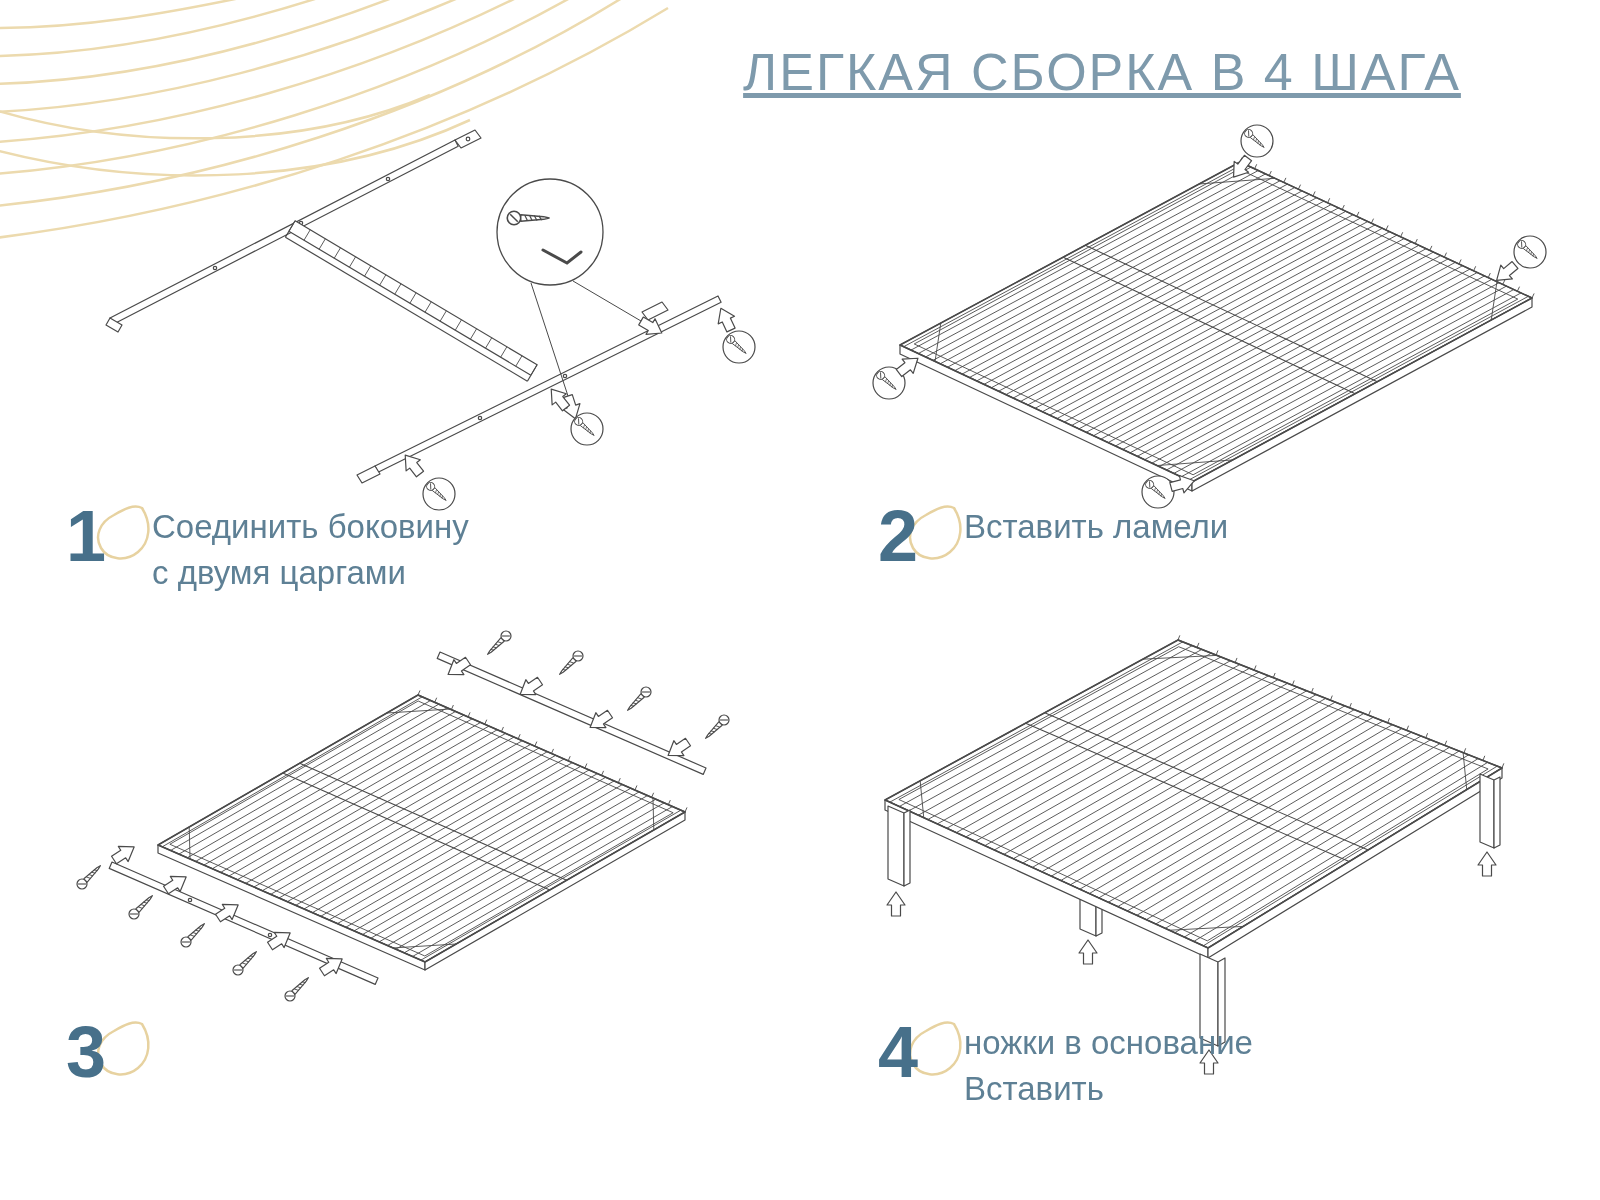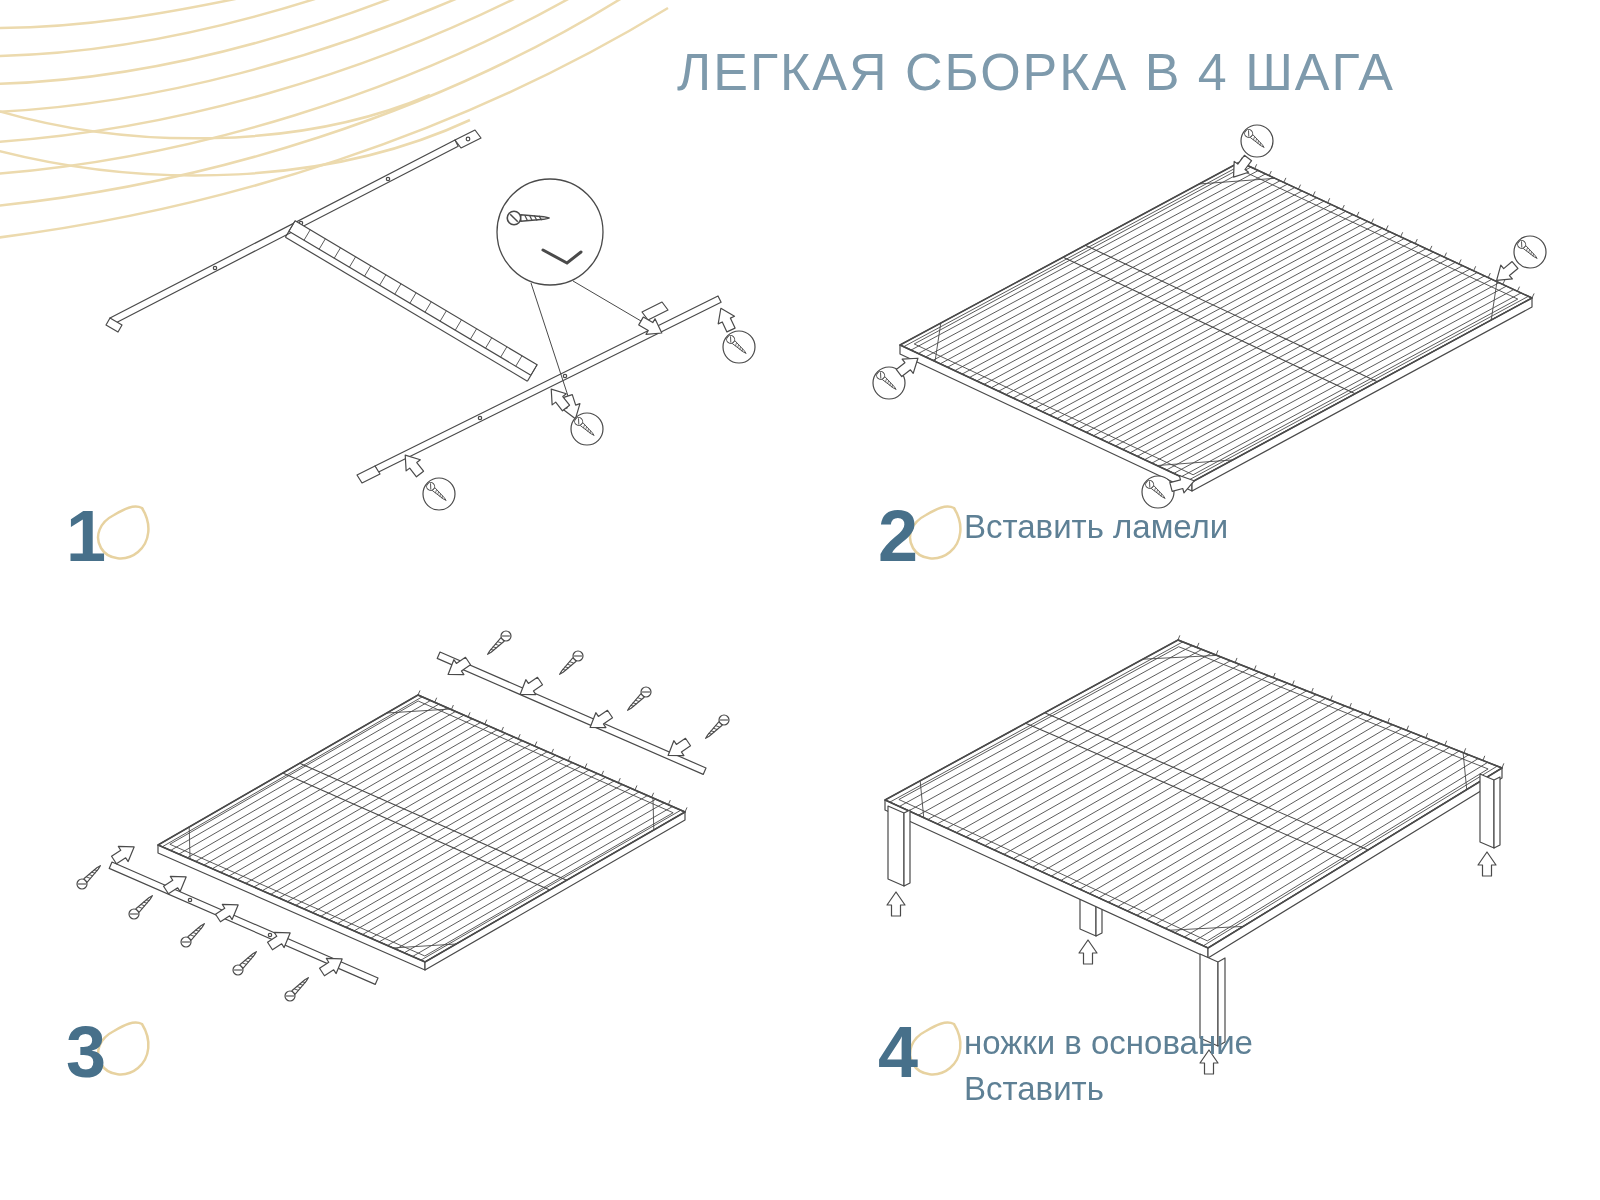--- a/index.html
+++ b/index.html
@@ -14,23 +14,23 @@
   html,body{width:1600px;height:1200px;}
   body{
     background:var(--bg);
     font-family:"Liberation Sans",sans-serif;
     position:relative;
     overflow:hidden;
   }
   .canvas{position:absolute;inset:0;}
   .deco{position:absolute;left:0;top:0;}
   .title{
-    position:absolute;left:586px;top:42px;width:900px;
+    position:absolute;left:652px;top:42px;width:900px;
     text-align:center;font-size:52px;font-weight:500;
-    letter-spacing:2px;color:var(--title);white-space:nowrap;
+    letter-spacing:2px;color:var(--title);white-space:nowrap;text-decoration:underline;
   }
   .ill{position:absolute;overflow:visible;}
   .step{position:absolute;display:flex;gap:18px;}
   .numwrap{position:relative;width:68px;height:84px;flex:none;}
   .pick{position:absolute;left:26px;top:4px;}
   .num{
     position:absolute;left:0;top:0;
     font-size:72px;font-weight:700;color:var(--num);line-height:76px;
   }
   .txt{font-size:33px;color:var(--text);line-height:46px;padding-top:6px;}
@@ -407,20 +407,24 @@
     </g>
   </svg>
 
   <div class="step" style="left:66px;top:498px">
     <div class="numwrap">
       <svg class="pick" width="64" height="64" viewBox="0 0 64 64">
         <path d="M50,6 C60,22 58,40 46,50 C34,60 16,58 9,46 C2,34 8,20 22,13 C32,7 42,2 50,6 Z" fill="none" stroke="#e7d2a0" stroke-width="2.5"></path>
       </svg>
       <span class="num">1</span>
     </div>
+    <div class="txt">
+      <div>Соединить боковину</div>
+      <div>с двумя царгами</div>
+    </div>
   </div>
 
   <div class="step" style="left:878px;top:498px">
     <div class="numwrap">
       <svg class="pick" width="64" height="64" viewBox="0 0 64 64">
         <path d="M50,6 C60,22 58,40 46,50 C34,60 16,58 9,46 C2,34 8,20 22,13 C32,7 42,2 50,6 Z" fill="none" stroke="#e7d2a0" stroke-width="2.5"></path>
       </svg>
       <span class="num">2</span>
     </div>
     <div class="txt">

